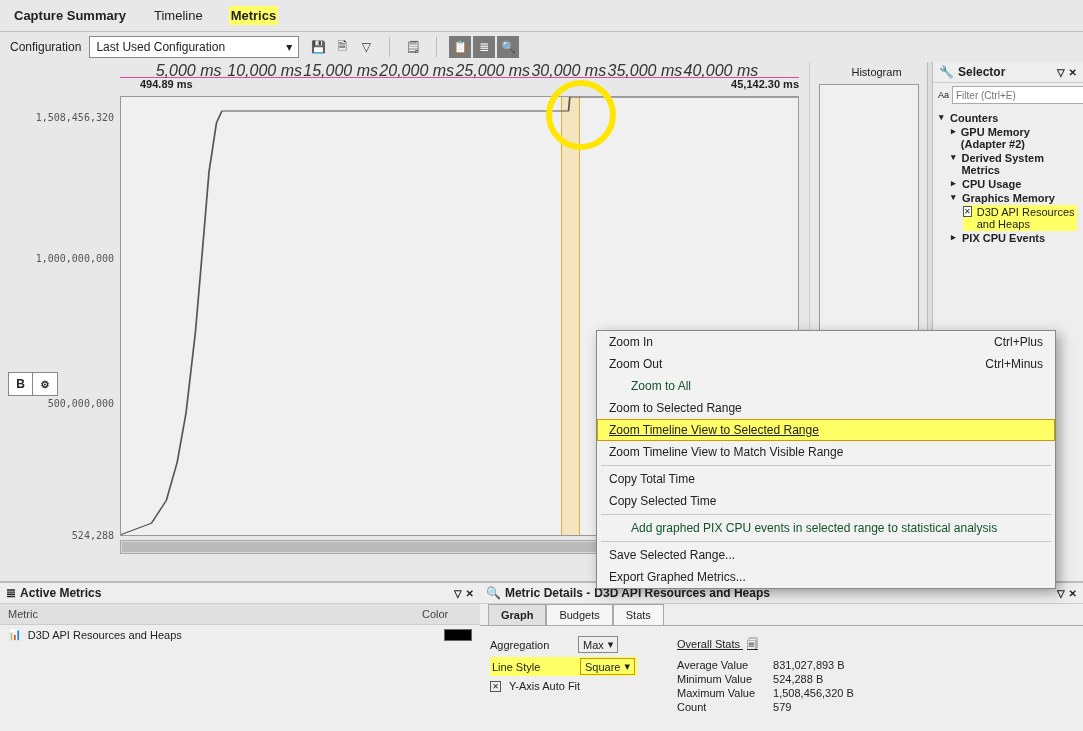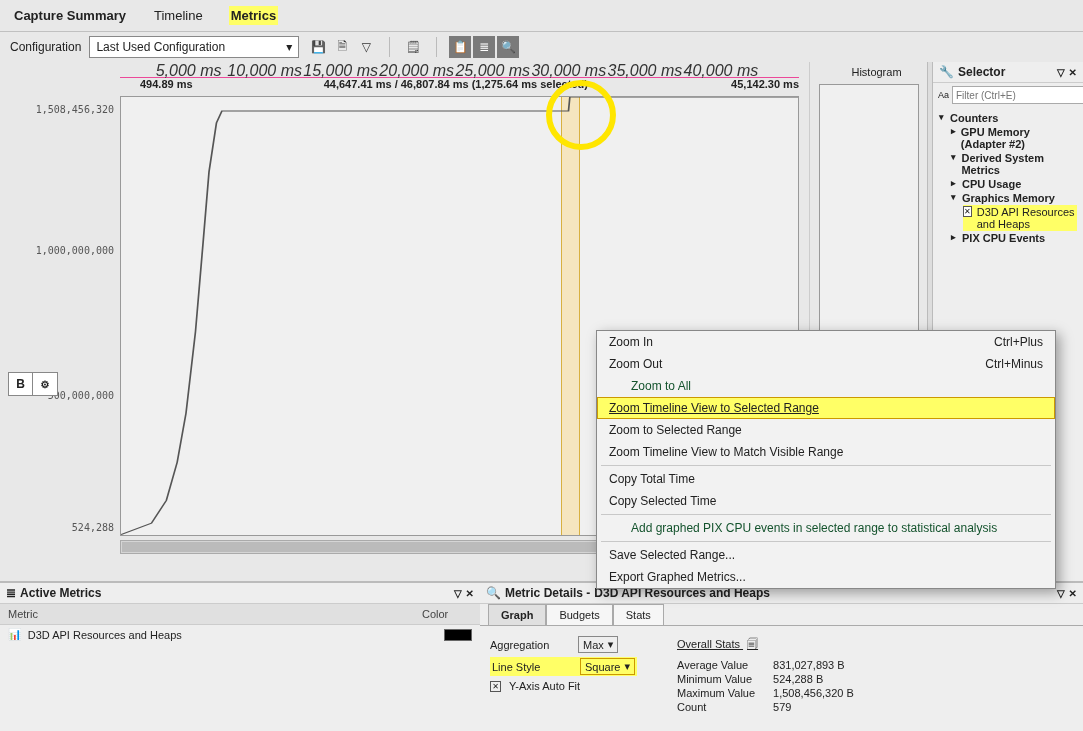--- a/index.html
+++ b/index.html
@@ -114,26 +114,25 @@
       <span class="ruler-tick" style="left:21.3%">10,000 ms</span>
       <span class="ruler-tick" style="left:32.5%">15,000 ms</span>
       <span class="ruler-tick" style="left:43.7%">20,000 ms</span>
       <span class="ruler-tick" style="left:54.9%">25,000 ms</span>
       <span class="ruler-tick" style="left:66.1%">30,000 ms</span>
       <span class="ruler-tick" style="left:77.3%">35,000 ms</span>
       <span class="ruler-tick" style="left:88.5%">40,000 ms</span>
     </div>
     <div class="ruler-sub">
       <span style="position:absolute; left:0;margin-left:20px;">494.89 ms</span>
-      <span style="position:absolute; left:30%;">44,647.41 ms / 46,807.84 ms (1,275.64 ms selected)</span>
       <span style="position:absolute; right:0;">45,142.30 ms</span>
     </div>
 
     <div style="position:relative;">
-      <div class="ylabels" style="height:440px; top:0;">
+      <div class="ylabels" style="height:440px; top:8px;">
         <span class="ylab" style="top:3%">1,508,456,320</span>
         <span class="ylab" style="top:35%">1,000,000,000</span>
         <span class="ylab" style="top:68%">500,000,000</span>
         <span class="ylab" style="top:98%">524,288</span>
       </div>
       <div class="plot">
         <div class="sel-band" style="left:65%; width:2.8%;"></div>
         <svg class="line" viewBox="0 0 100 100" preserveAspectRatio="none">
           <polyline points="0,99.9 4.5,97.3 6.7,92.1 8.3,83.4 9.6,72.2 11.0,53.6 12.1,33.7 13.0,17.1 14.1,5.9 14.9,3.2 66.1,3.2 66.3,0 100,0" fill="none" stroke="#555" stroke-width="0.25"></polyline>
         </svg>
@@ -287,26 +286,26 @@
       <span>Ctrl+Plus</span>
     </div>
   <div class="ctx-item">
       <span>Zoom Out</span>
       <span>Ctrl+Minus</span>
     </div>
   <div class="ctx-item disabled">
       <span>Zoom to All</span>
       <span></span>
     </div>
+  <div class="ctx-item">
+      <span>Zoom to Selected Range</span>
+      <span></span>
+    </div>
   <div class="ctx-item hl">
       <span style="text-decoration:underline">Zoom Timeline View to Selected Range</span>
-      <span></span>
-    </div>
-  <div class="ctx-item">
-      <span>Zoom to Selected Range</span>
       <span></span>
     </div>
   <div class="ctx-item">
       <span>Zoom Timeline View to Match Visible Range</span>
       <span></span>
     </div>
   <div class="ctx-sep"></div>
   <div class="ctx-item">
       <span>Copy Total Time</span>
       <span></span>

